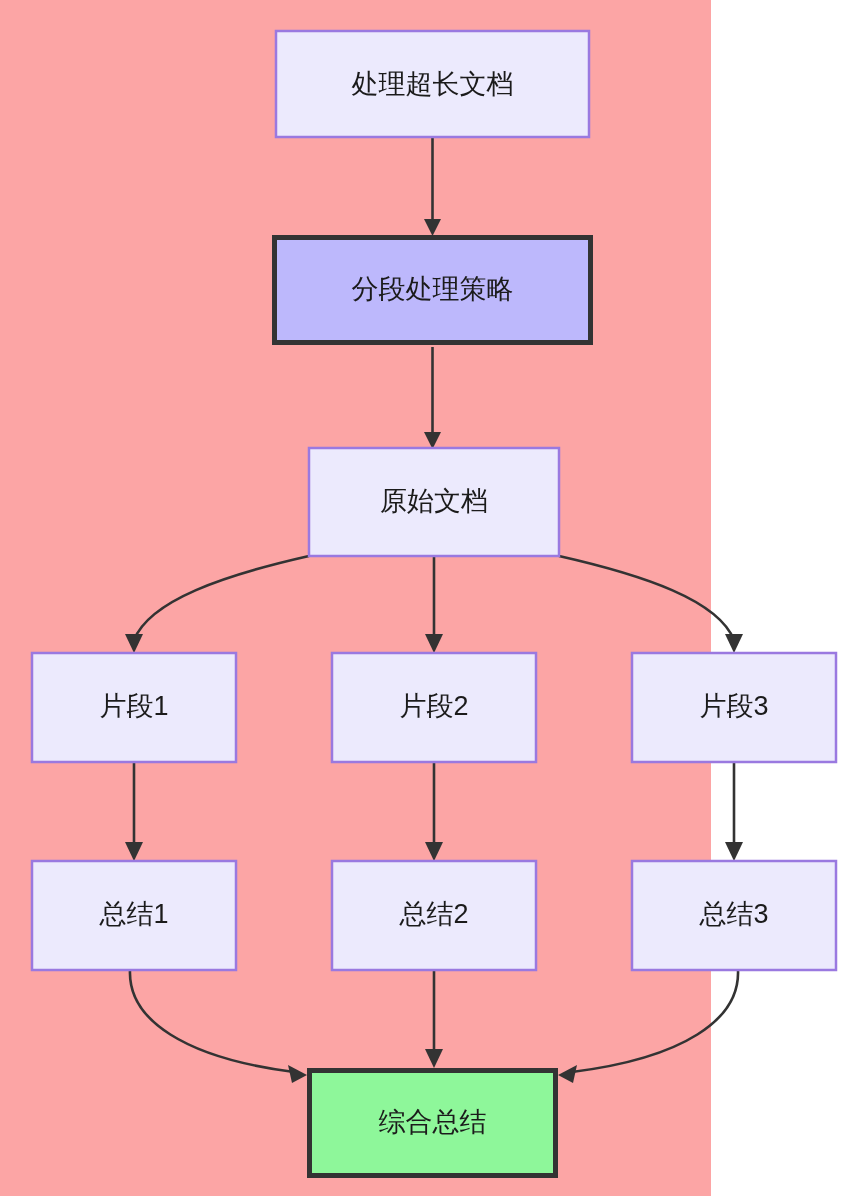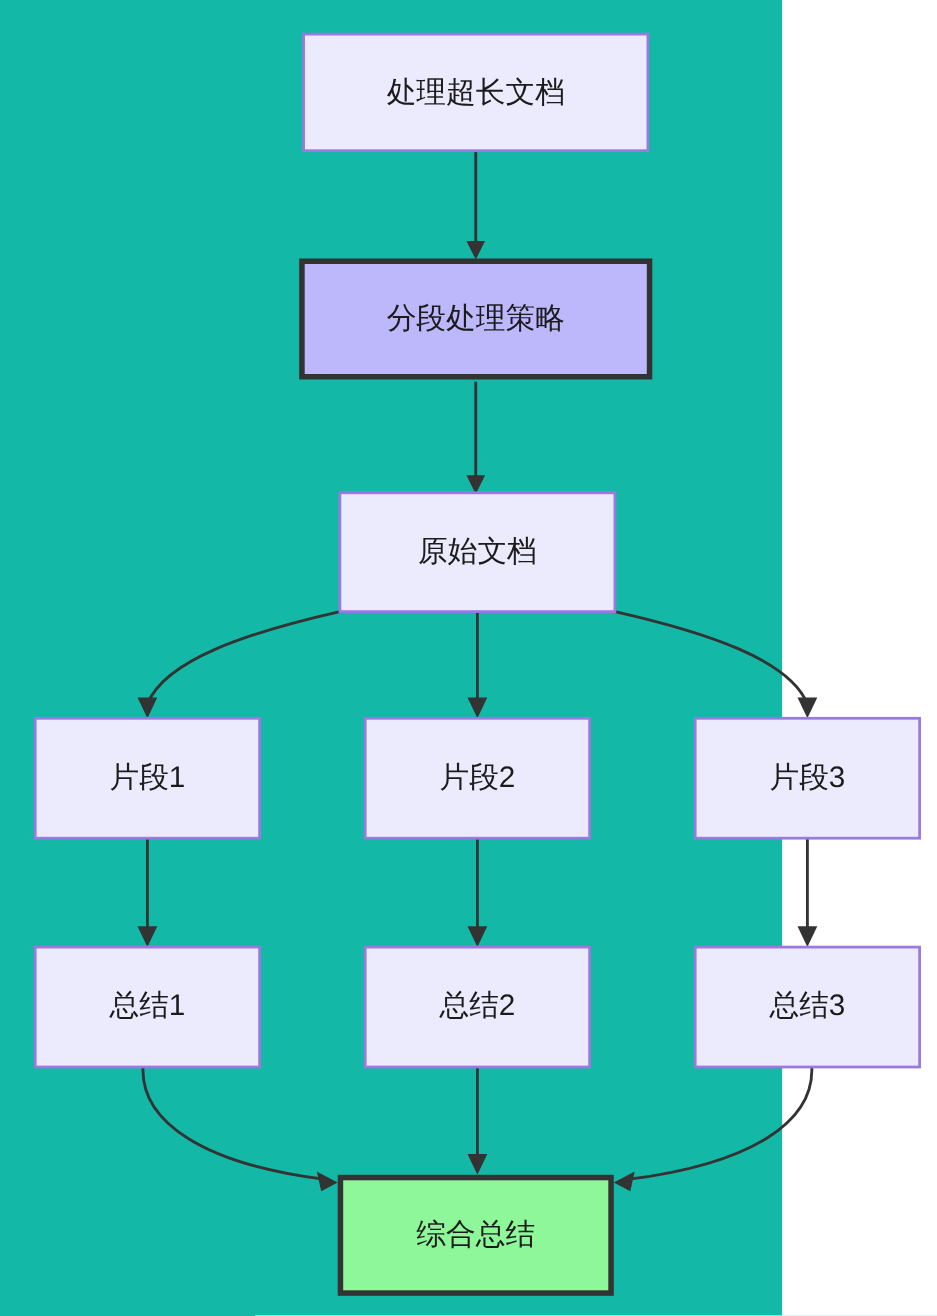--- a/index.html
+++ b/index.html
@@ -10,21 +10,21 @@
   body {
     width: 852px;
     height: 1196px;
     font-family: "Liberation Sans", "DejaVu Sans", sans-serif;
     overflow: hidden;
   }
   #flowchart {
     position: relative;
     width: 711px;
     height: 1196px;
-    background: #14b8a6;
+    background: #fca5a5;
   }
   svg.diagram {
     position: absolute;
     top: 0;
     left: 0;
     width: 852px;
     height: 1196px;
   }
   .node-rect {
     fill: #ECEAFD;

